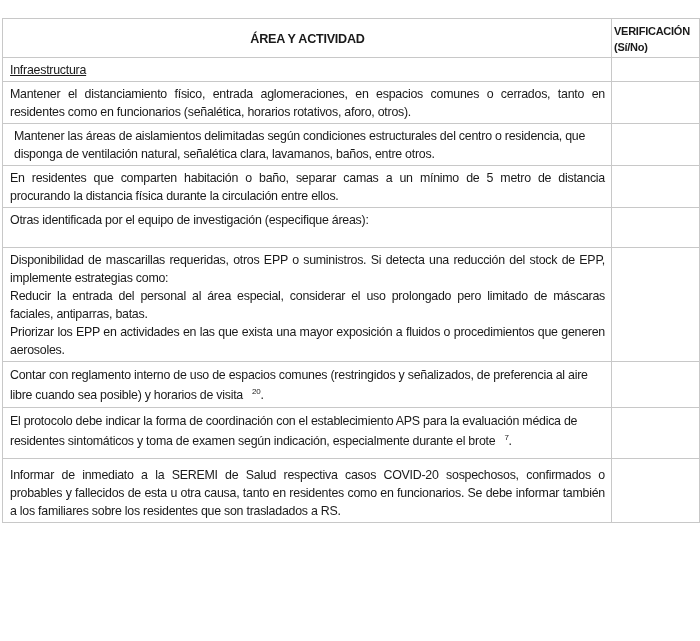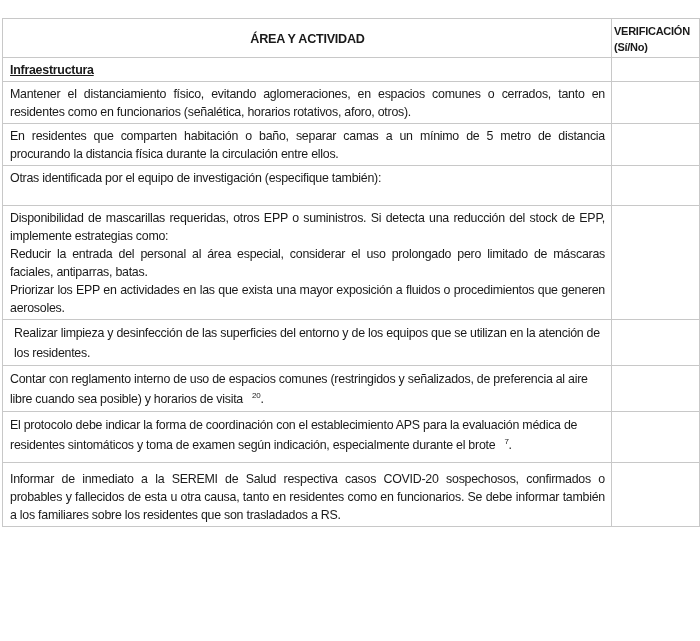--- a/index.html
+++ b/index.html
@@ -23,21 +23,21 @@
   .doc-table col.c1 { width: 609px; }
   .doc-table col.c2 { width: 88px; }
   .hdr-area {
     height: 32px; font-weight: bold; text-align: center; vertical-align: middle !important;
     font-size: 12.6px;
   }
   .hdr-ver {
     font-weight: bold; text-align: left; font-size: 11px; line-height: 16px !important;
     padding: 4px 2px 2px 2px !important;
   }
-  .section td.txt { font-weight: bold; text-decoration: underline; }
+  .section td.txt { font-weight: normal; text-decoration: underline; }
   .just { text-align: justify; text-align-last: left; }
   .ind { padding-left: 11px !important; }
   sup { font-size: 8px; line-height: 0; vertical-align: 5px; margin-left: 9px; }
   .blank { display: block; }
 </style>
 </head>
 <body>
 
 <table class="doc-table">
   <colgroup>
@@ -51,42 +51,42 @@
       <span class="blank">VERIFICACIÓN</span>
       <span class="blank">(Sí/No)</span>
     </th>
   </tr>
 
   <tr class="section">
     <td class="txt" style="height:15px">Infraestructura</td>
     <td></td>
   </tr>
   <tr>
-    <td class="just" style="height:31px">Mantener el distanciamiento físico, evitando aglomeraciones, en espacios comunes o cerrados, tanto en residentes como en funcionarios (señalética, horarios rotativos, aforo, otros).</td>
+    <td class="just" style="height:31px">Mantener el distanciamiento físico, entrada aglomeraciones, en espacios comunes o cerrados, tanto en residentes como en funcionarios (señalética, horarios rotativos, aforo, otros).</td>
+    <td></td>
+  </tr>
+  <tr>
+    <td class="ind" style="height:32px">Mantener las áreas de aislamientos delimitadas según condiciones estructurales del centro o residencia, que disponga de ventilación natural, señalética clara, lavamanos, baños, entre otros.</td>
     <td></td>
   </tr>
   <tr>
     <td class="just" style="height:31px">En residentes que comparten habitación o baño, separar camas a un mínimo de 5 metro de distancia procurando la distancia física durante la circulación entre ellos.</td>
     <td></td>
   </tr>
   <tr>
-    <td style="height:34px">Otras identificada por el equipo de investigación (especifique también):</td>
+    <td style="height:34px">Otras identificada por el equipo de investigación (especifique áreas):</td>
     <td></td>
   </tr>
 
   <tr>
     <td class="just" style="height:96px">
       <span class="blank">Disponibilidad de mascarillas requeridas, otros EPP o suministros. Si detecta una reducción del stock de EPP, implemente estrategias como:</span>
       <span class="blank">Reducir la entrada del personal al área especial, considerar el uso prolongado pero limitado de máscaras faciales, antiparras, batas.</span>
       <span class="blank">Priorizar los EPP en actividades en las que exista una mayor exposición a fluidos o procedimientos que generen aerosoles.</span>
     </td>
-    <td></td>
-  </tr>
-  <tr>
-    <td class="ind" style="height:37px; line-height:20px">Realizar limpieza y desinfección de las superficies del entorno y de los equipos que se utilizan en la atención de los residentes.</td>
     <td></td>
   </tr>
   <tr>
     <td style="height:34px; line-height:20px"><span>Contar con reglamento interno de uso de espacios comunes (restringidos y señalizados, de preferencia al aire libre cuando sea posible) y horarios de visita</span><sup>20</sup><span>.</span></td>
     <td></td>
   </tr>
   <tr>
     <td style="height:45px; line-height:20px"><span>El protocolo debe indicar la forma de coordinación con el establecimiento APS para la evaluación médica de residentes sintomáticos y toma de examen según indicación, especialmente durante el brote</span><sup>7</sup><span>.</span></td>
     <td></td>
   </tr>

